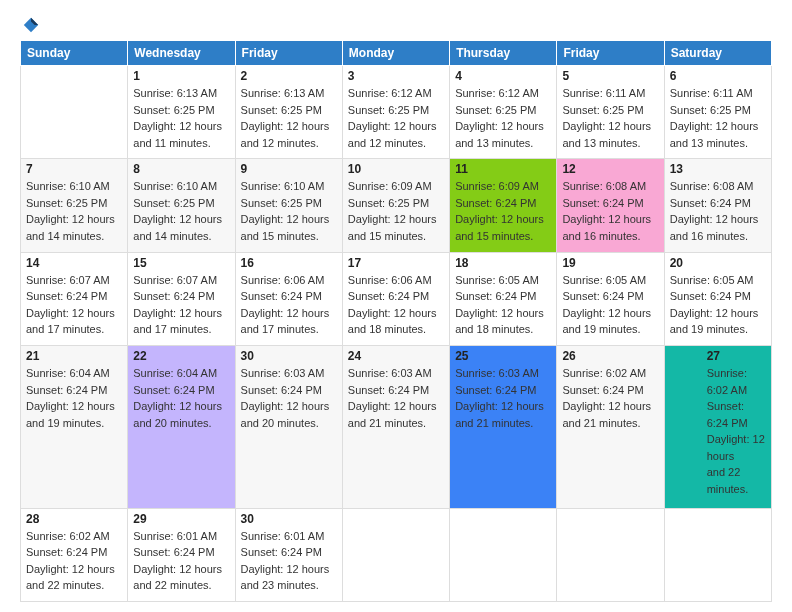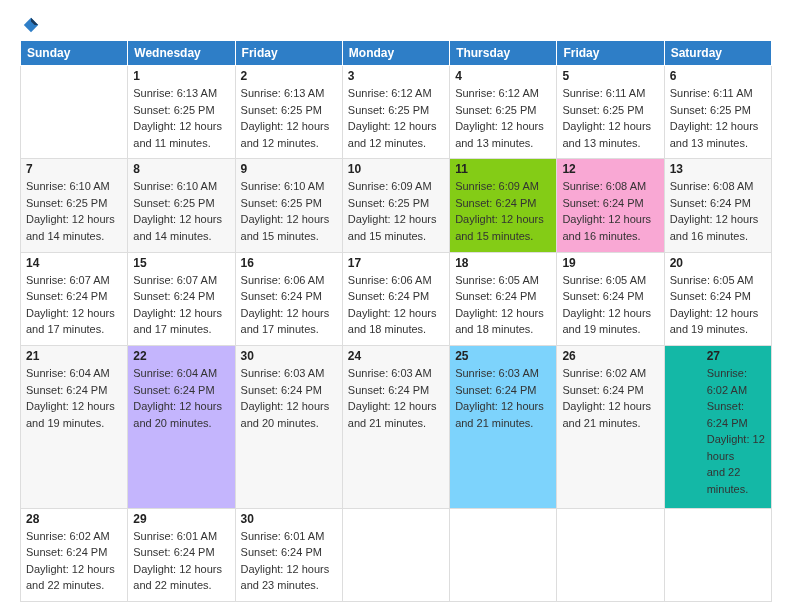--- a/index.html
+++ b/index.html
@@ -302,21 +302,21 @@
 Daylight: 12 hours
 and 20 minutes.</div>
           </td>
           <td style="background: rgb(247, 247, 247);">
             <span class="day-num">24</span>
             <div class="day-info" style="white-space: pre-line;">Sunrise: 6:03 AM
 Sunset: 6:24 PM
 Daylight: 12 hours
 and 21 minutes.</div>
           </td>
-          <td style="background: #7dd3fc; margin-top: 18px;">
+          <td style="background: #3b82f6; margin-top: 18px;">
             <span class="day-num">25</span>
             <div class="day-info" style="white-space: pre-line;">Sunrise: 6:03 AM
 Sunset: 6:24 PM
 Daylight: 12 hours
 and 21 minutes.</div>
           </td>
           <td style="background: rgb(247, 247, 247);">
             <span class="day-num">26</span>
             <div class="day-info" style="white-space: pre-line;">Sunrise: 6:02 AM
 Sunset: 6:24 PM

